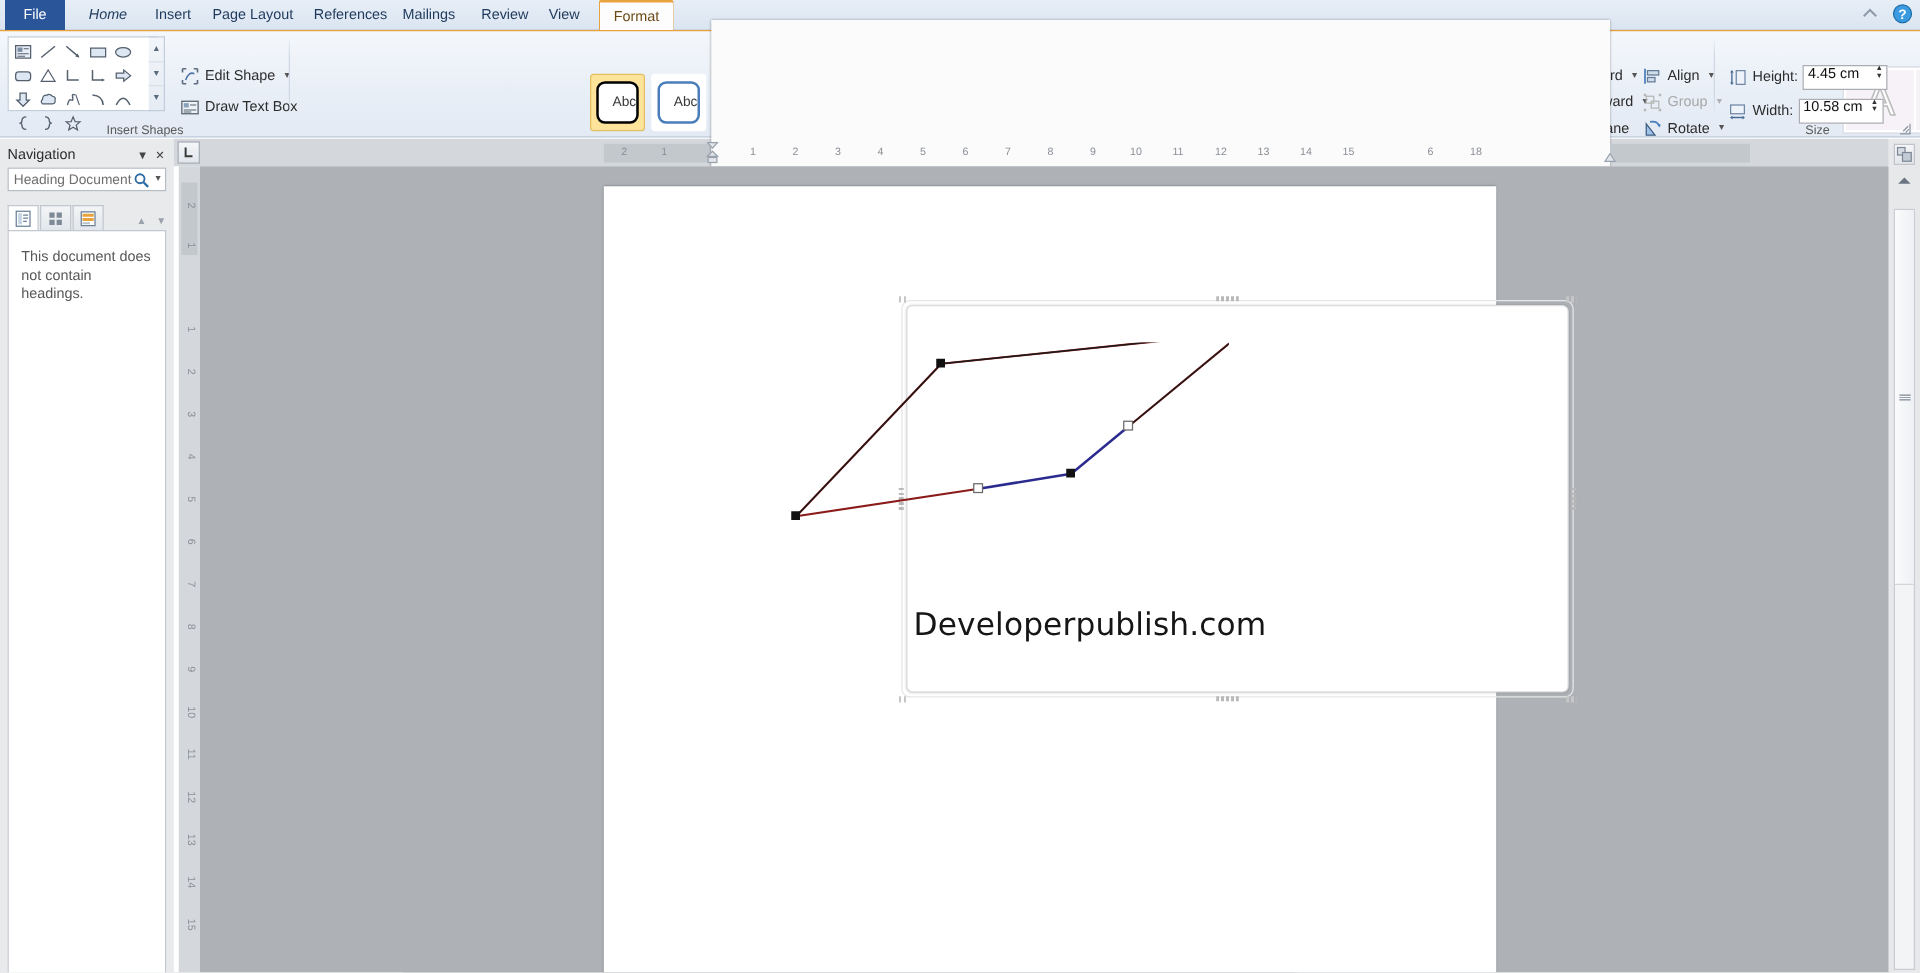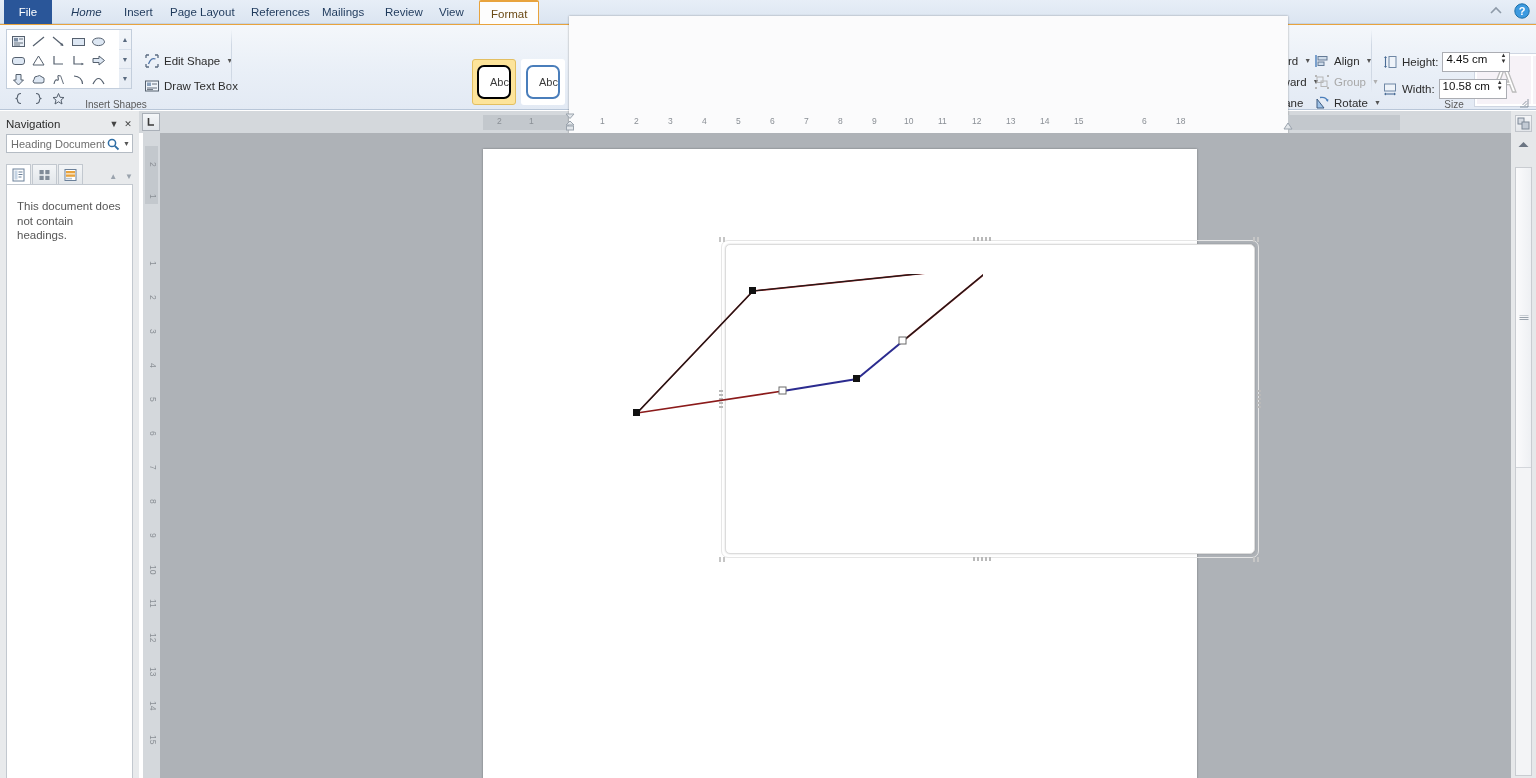--- a/index.html
+++ b/index.html
@@ -862,20 +862,21 @@
 
         <rect x="40" y="135" width="7" height="7" fill="#111"></rect>
         <rect x="156" y="13" width="7" height="7" fill="#111"></rect>
         <rect x="393" y="-6" width="7" height="7" fill="#111"></rect>
         <rect x="260" y="101" width="7" height="7" fill="#111"></rect>
 
         <rect x="306" y="63" width="7" height="7" fill="#fff" stroke="#6a6a6a" stroke-width="1"></rect>
         <rect x="186" y="113" width="7" height="7" fill="#fff" stroke="#6a6a6a" stroke-width="1"></rect>
       </svg>
 
+      <div style="position:absolute;left:164px;top:336px;width:450px;text-align:center;font-size:25px;color:#161616;font-family:'DejaVu Sans',sans-serif;letter-spacing:.1px;">Developerpublish.com</div>
     </div>
   </div>
 
   <div class="vscroll">
     <div class="objbtn">
       <svg class="svgbox" width="13" height="13" viewBox="0 0 13 13">
         <rect x="1" y="1" width="6" height="6" fill="#d6dbe2" stroke="#7d8896"></rect>
         <rect x="5" y="5" width="7" height="7" fill="#c2cad4" stroke="#7d8896"></rect>
       </svg>
     </div>

